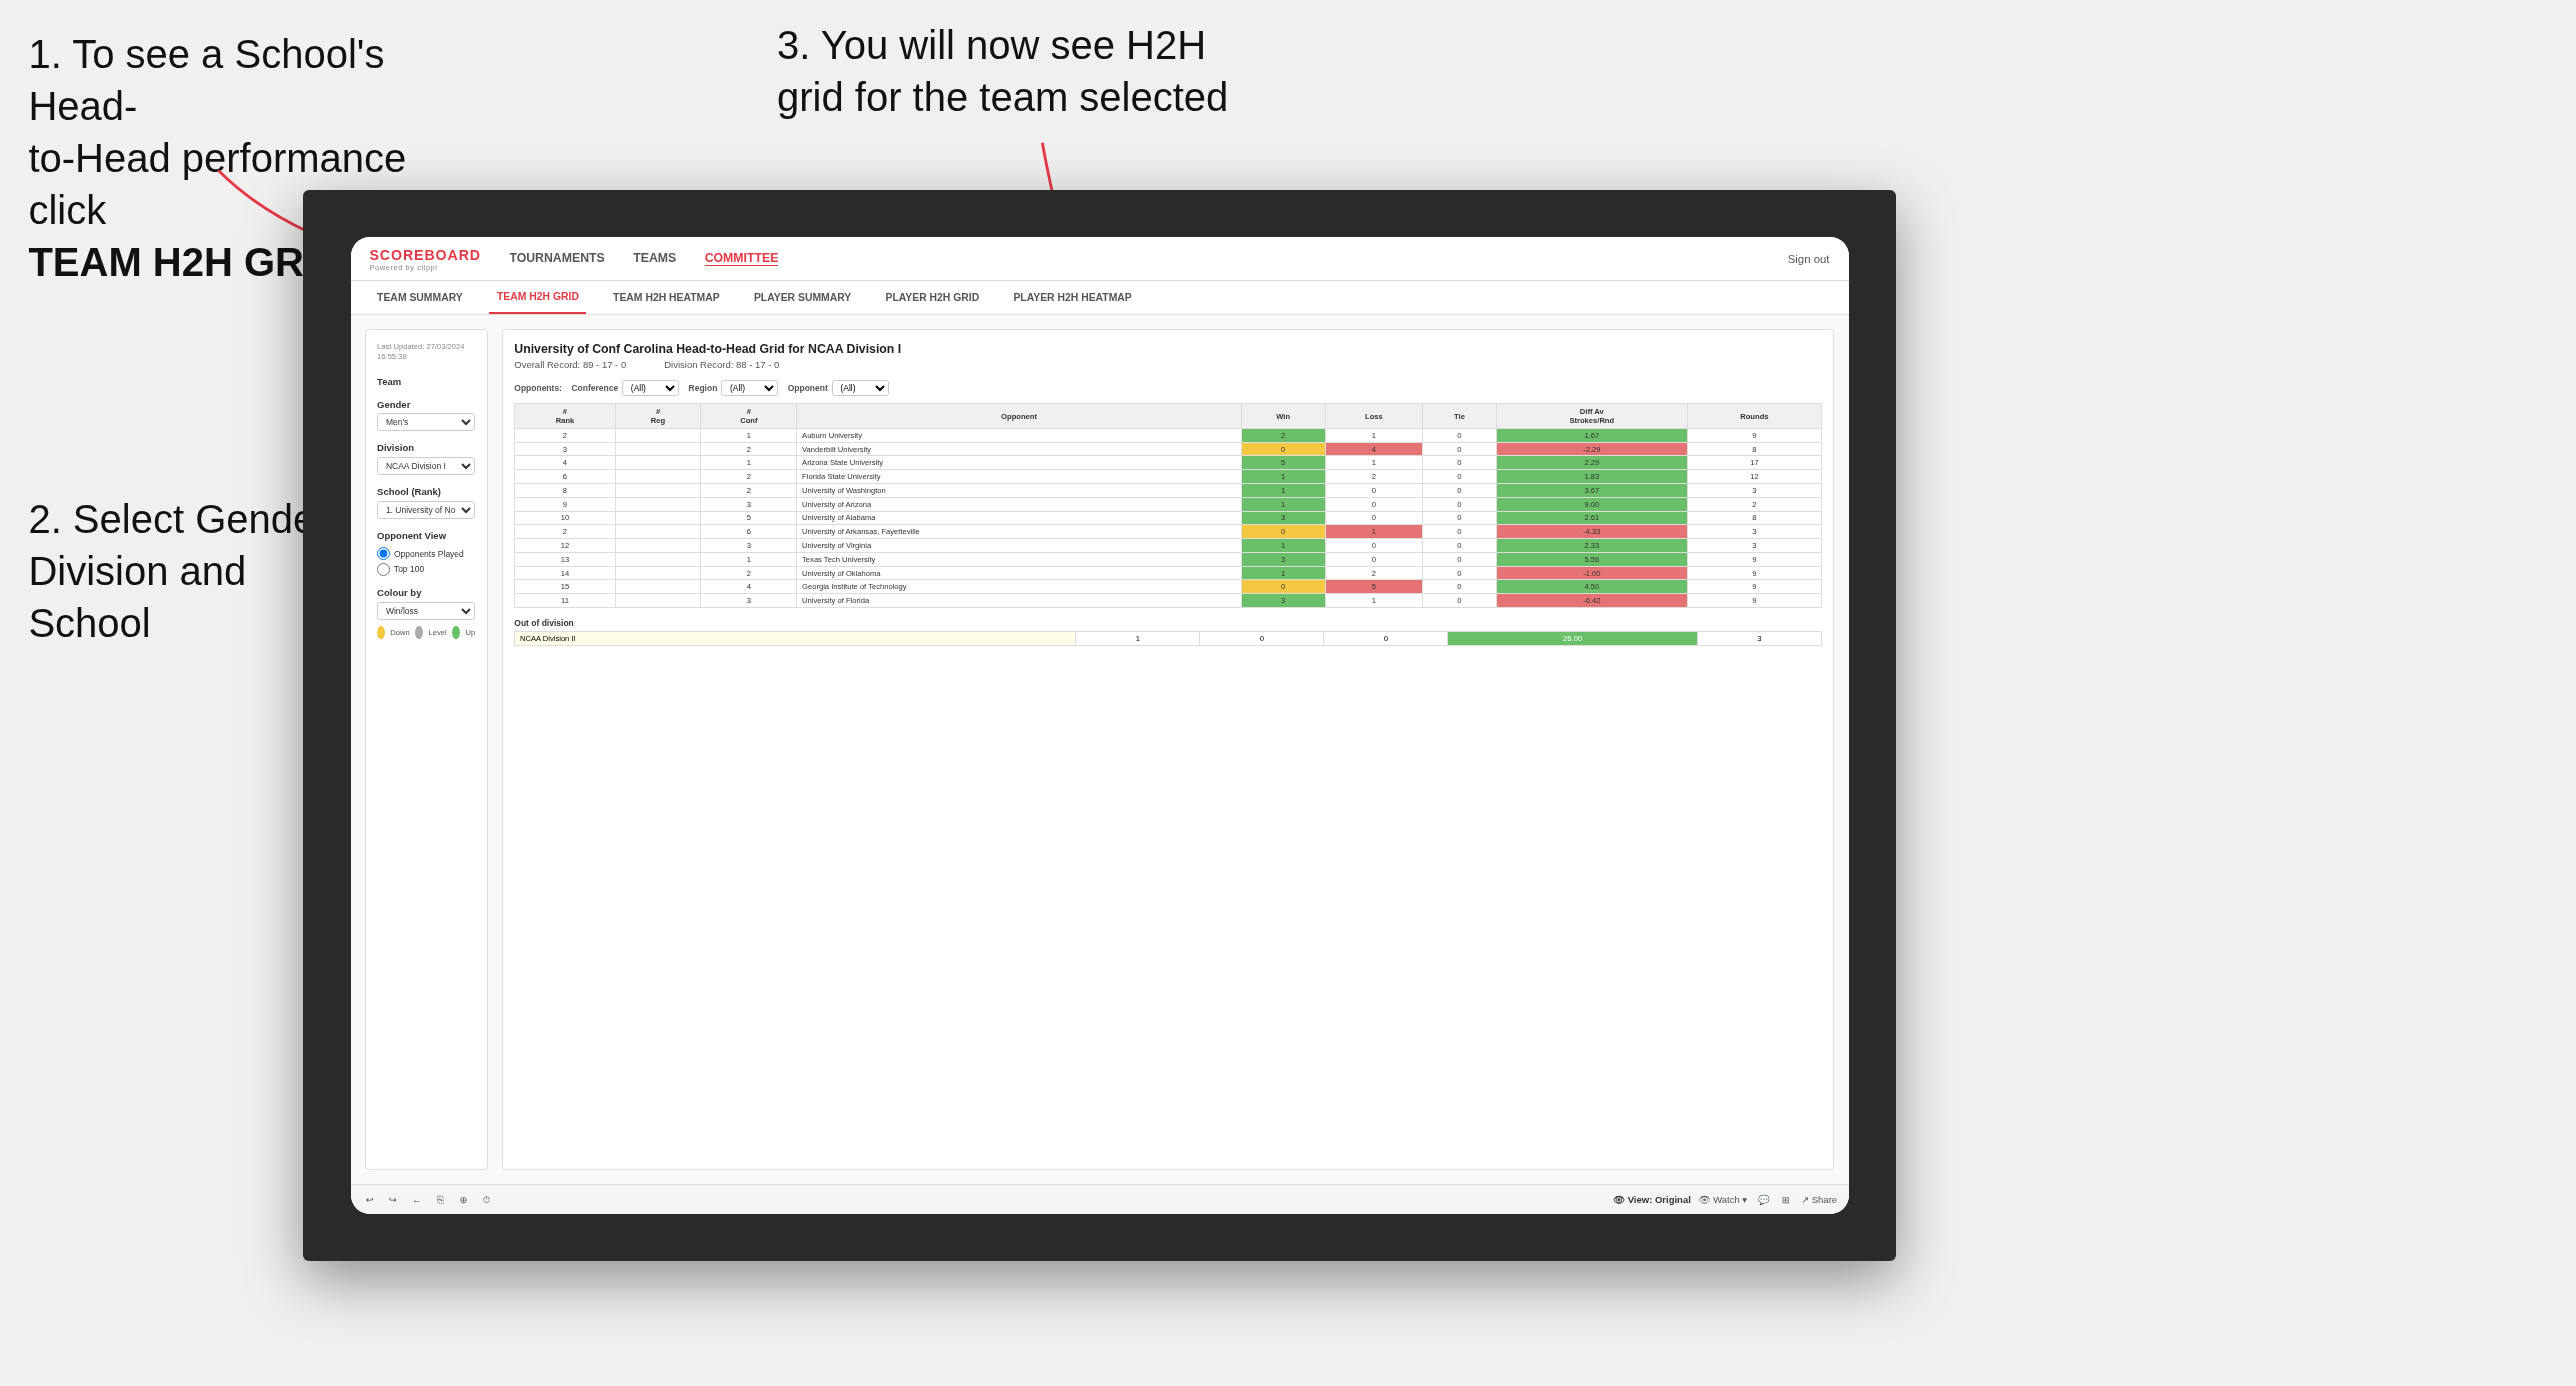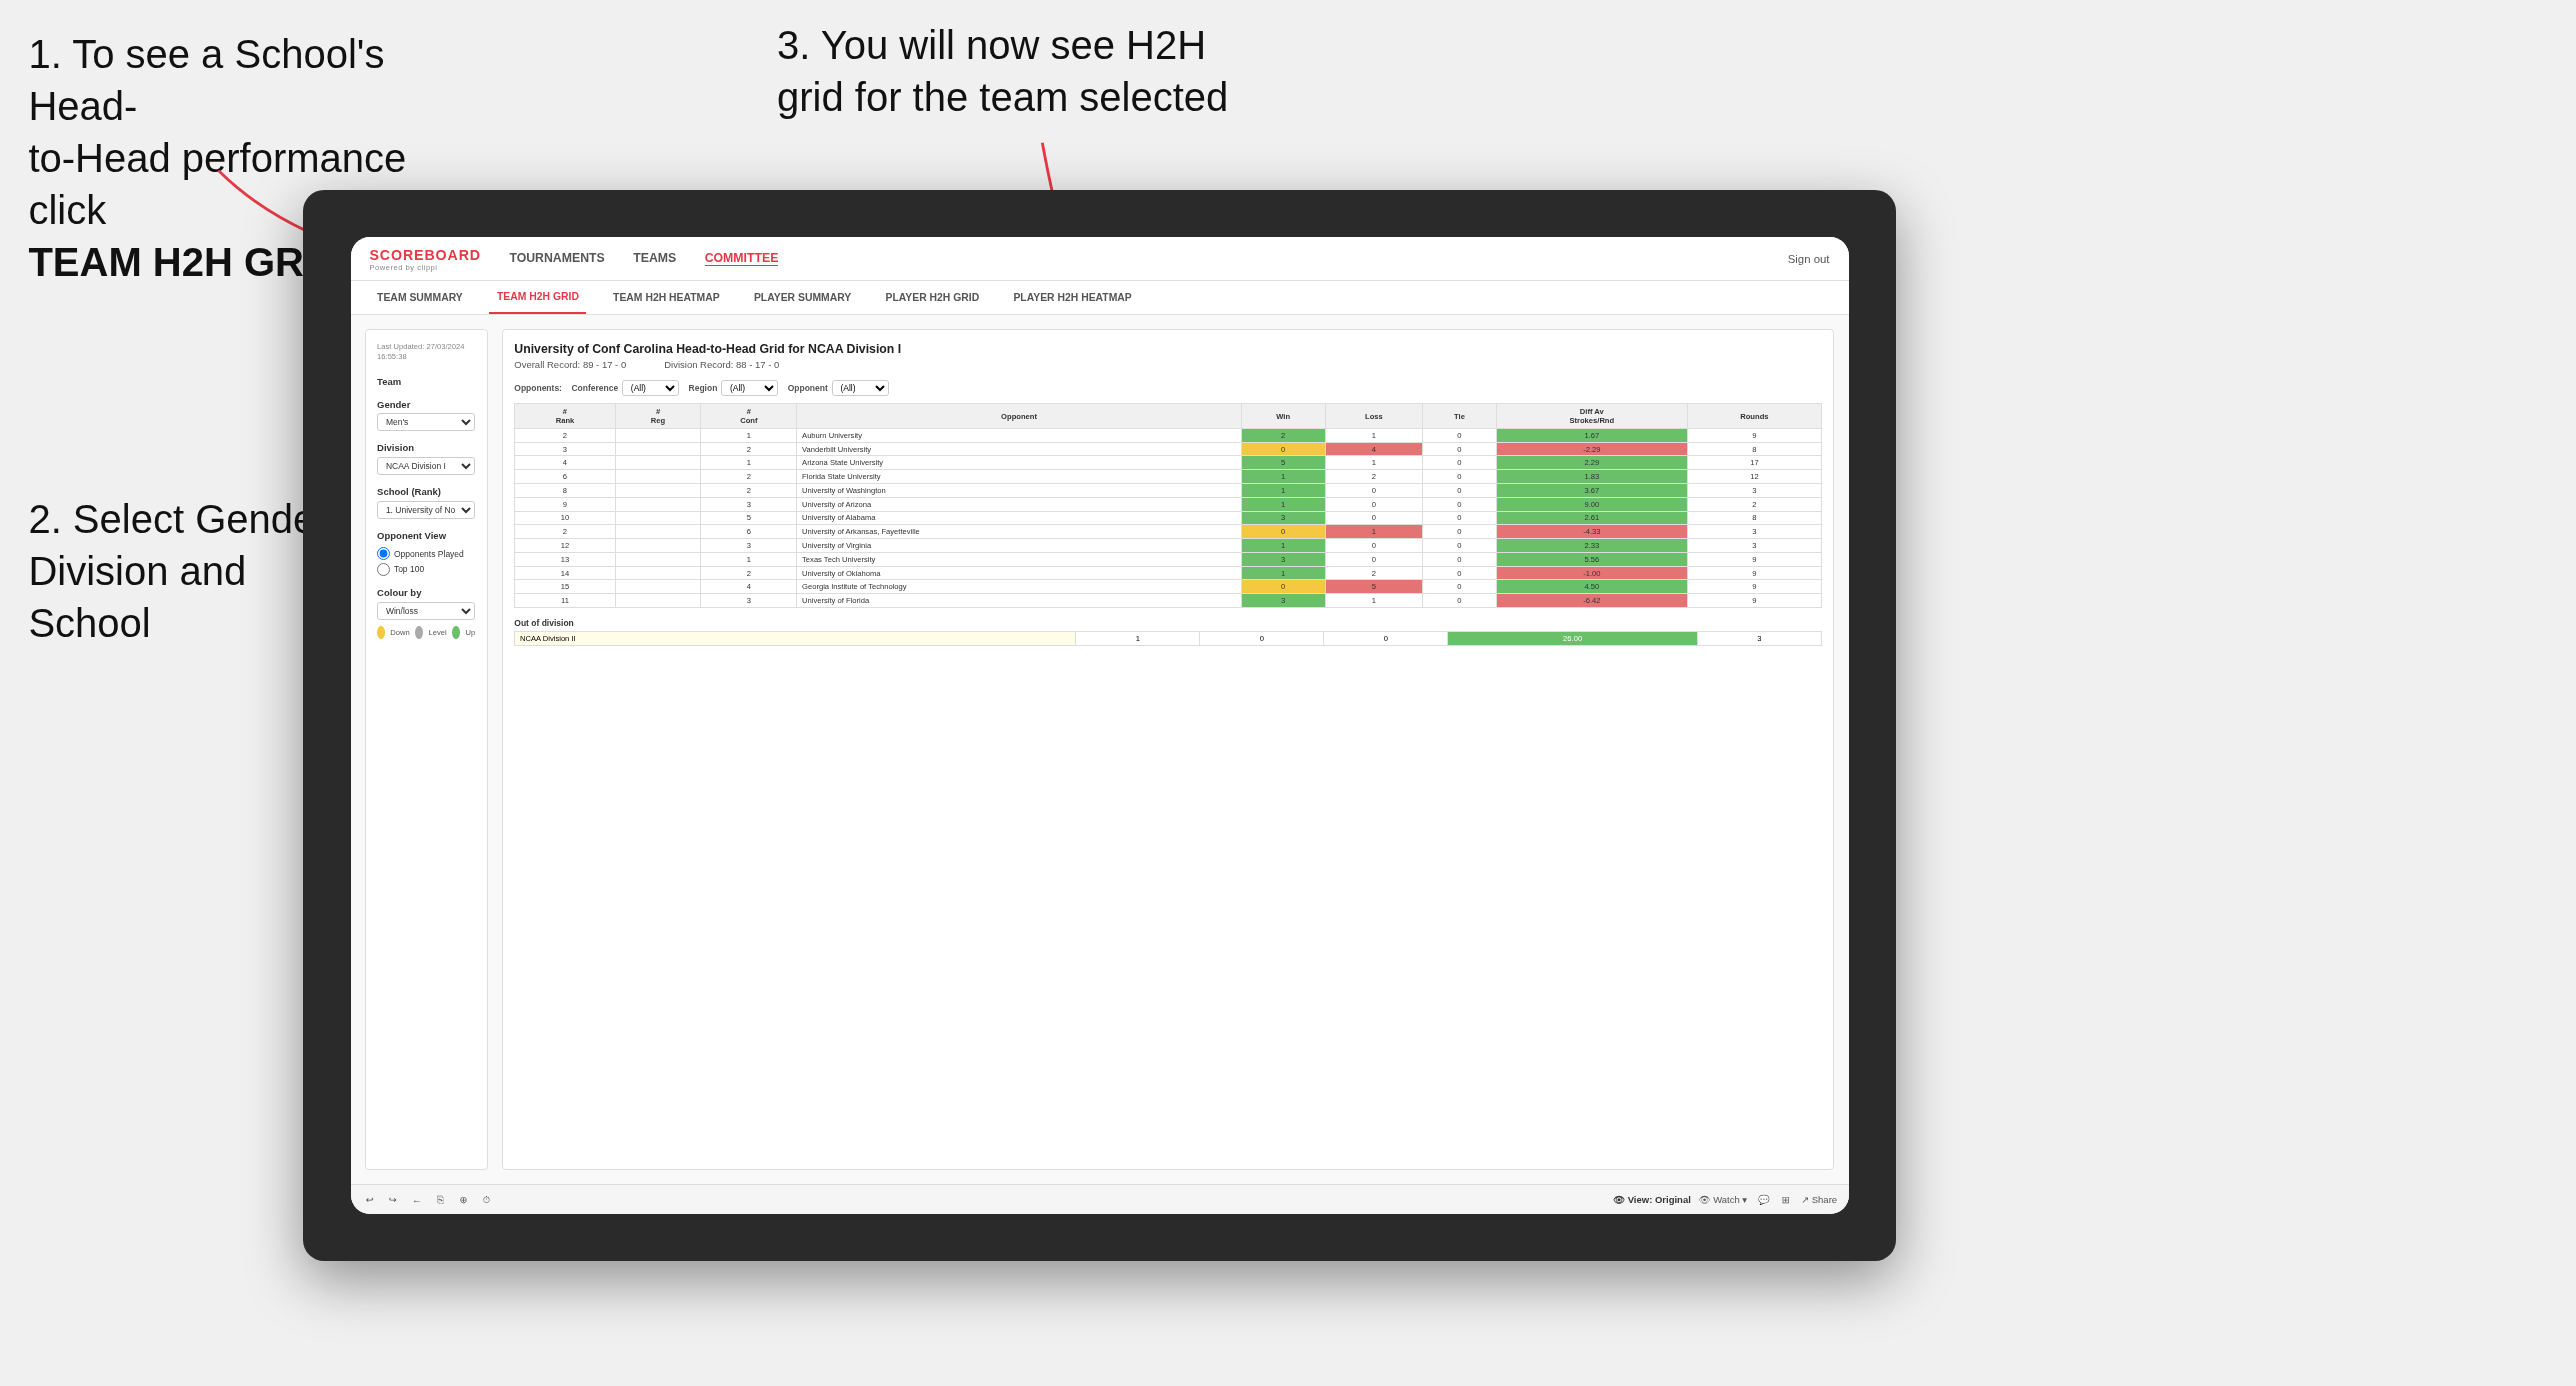--- a/index.html
+++ b/index.html
@@ -43,21 +43,21 @@
     }
 
     
     .tablet-frame {
       position: absolute;
       top: 190px;
       left: 303px;
       width: 1593px;
       height: 1071px;
       background: #2a2a2a;
-      border-radius: 21px;
+      border-radius: 6px;
       box-shadow: 0 19px 57px rgba(0,0,0,0.4);
       display: flex;
       align-items: center;
       justify-content: center;
     }
 
     .tablet-screen {
       width: 1498px;
       height: 977px;
       background: #fff;

